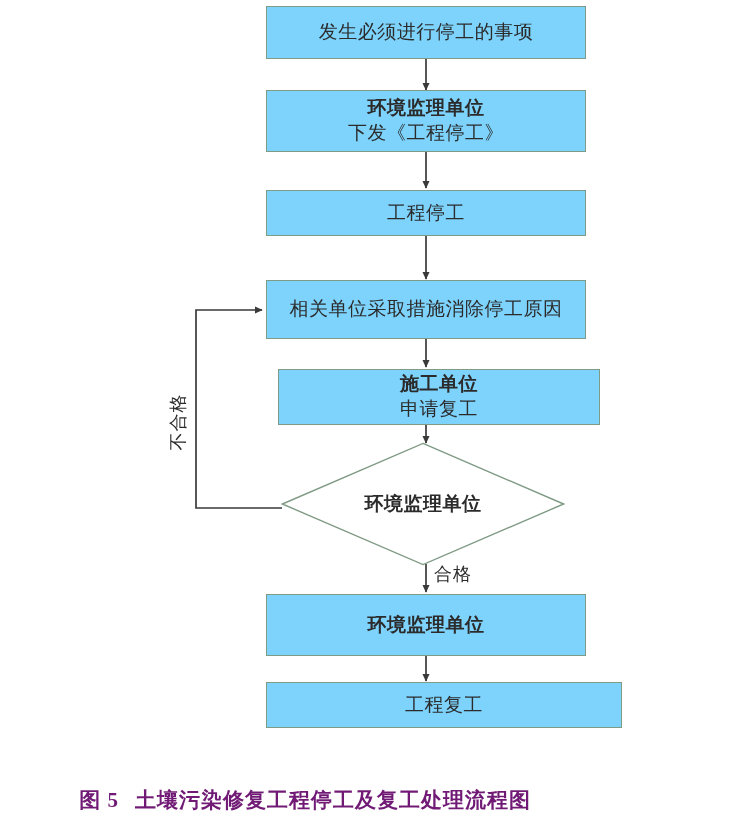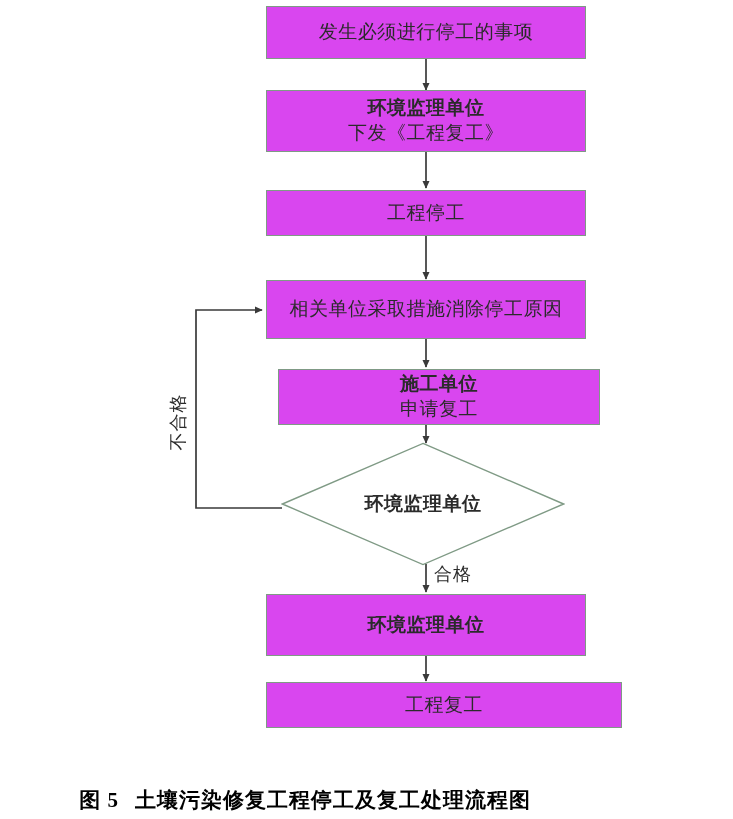--- a/index.html
+++ b/index.html
@@ -10,21 +10,21 @@
     position:relative;
     overflow:hidden;
   }
   #stage{position:absolute;left:0;top:0;width:733px;height:819px;}
   svg#wires{position:absolute;left:0;top:0;width:733px;height:819px;}
 
   .node{
     position:absolute;
     box-sizing:border-box;
     border:1.4px solid #7f9a85;
-    background:#d946ef;
+    background:#7dd3fc;
     display:flex;
     flex-direction:column;
     align-items:center;
     justify-content:center;
     text-align:center;
     color:#2b2b2b;
     font-size:19px;
     line-height:1.30;
     letter-spacing:0.5px;
   }
@@ -57,21 +57,21 @@
     transform:rotate(-90deg);
     transform-origin:center center;
   }
 
   #caption{
     position:absolute;
     left:0;top:786px;width:610px;
     text-align:center;
     font-size:21px;
     font-weight:bold;
-    color:#000000;
+    color:#701a75;
     font-family:"Liberation Serif","DejaVu Serif",serif;
     letter-spacing:1px;
   }
   #caption .capnum{margin-right:16px;}
 </style>
 </head>
 <body>
 
 <div id="stage">
 
@@ -98,21 +98,21 @@
 
     <polyline points="282,508 196,508 196,310 262,310" fill="none" stroke="#3a3a3a" stroke-width="1.7" marker-end="url(#arrow)"></polyline>
   </svg>
 
   <div class="node" style="left:266px;top:6px;width:320px;height:53px;">
     <span class="single">发生必须进行停工的事项</span>
   </div>
 
   <div class="node" style="left:266px;top:90px;width:320px;height:62px;">
     <span class="l1">环境监理单位</span>
-    <span class="l2">下发《工程复工》</span>
+    <span class="l2">下发《工程停工》</span>
   </div>
 
   <div class="node" style="left:266px;top:280px;width:320px;height:59px;">
     <span class="single" style="padding:0 10px;">相关单位采取措施消除停工原因</span>
   </div>
 
   <div class="node" style="left:266px;top:190px;width:320px;height:46px;">
     <span class="single">工程停工</span>
   </div>
 

